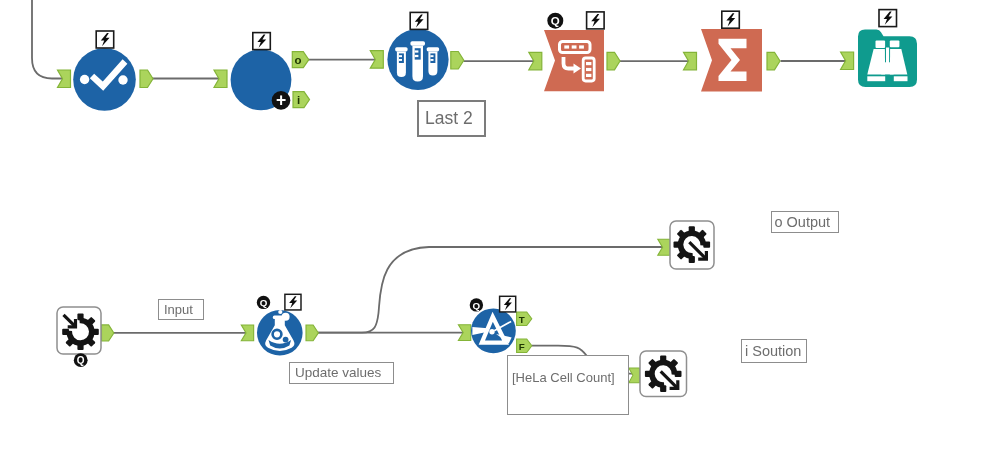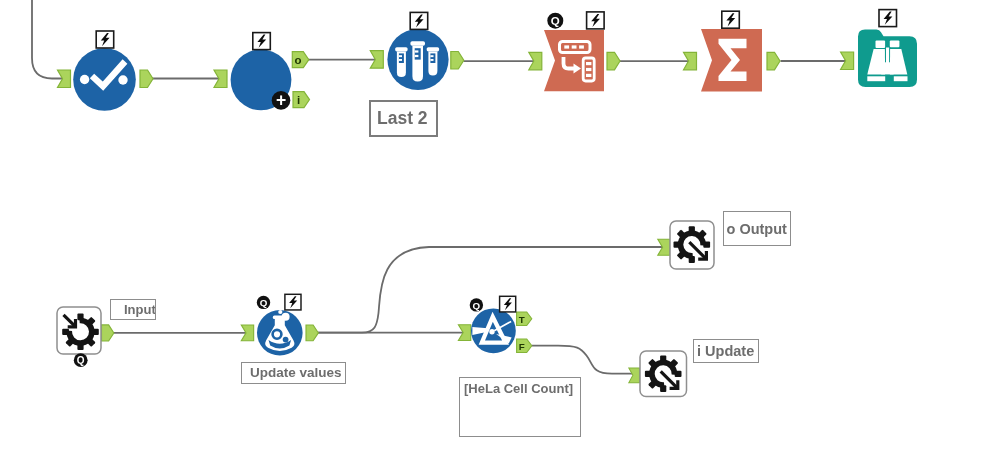--- a/index.html
+++ b/index.html
@@ -1,21 +1,21 @@
 <!DOCTYPE html>
 <html><head>
 <meta charset="utf-8">
 <style>
   html,body{margin:0;padding:0;background:#ffffff;}
   #canvas{position:relative;width:998px;height:462px;background:#ffffff;overflow:hidden;
           font-family:"Liberation Sans",sans-serif;}
   #scene{position:absolute;left:0;top:0;}
   .ann{position:absolute;background:#ffffff;border:1.5px solid #8d8d8d;color:#6d6d6d;
-       font-weight:bold;box-sizing:border-box;display:flex;align-items:center;
-       padding-left:6px;white-space:nowrap;overflow:hidden;}
+       font-weight:normal;box-sizing:border-box;display:flex;align-items:center;
+       padding-left:6px;white-space:nowrap;overflow:hidden;margin-left:48px;}
   .anchor{fill:#abd45c;stroke:#84b438;stroke-width:1.2;}
   .wire{fill:none;stroke:#6b6b6b;stroke-width:1.8;}
   .anchor-letter{fill:#1e3602;font-family:"Liberation Sans",sans-serif;font-weight:bold;
                  text-anchor:middle;}
   .badge-letter{fill:#ffffff;font-family:"Liberation Sans",sans-serif;font-weight:bold;
                 text-anchor:middle;}
   .lightning-box{fill:#ffffff;stroke:#1a1a1a;stroke-width:1.6;}
   .bolt{fill:#0d0d0d;}
   .qbadge{fill:#111111;}
   .macro-box{fill:#ffffff;stroke:#8f8f8f;stroke-width:1.5;}
@@ -256,29 +256,29 @@
     <rect class="macro-box" x="640" y="351" width="46.5" height="45.6" rx="6"></rect>
     <g transform="translate(663.2,373.8)">
       <use href="#gear-out"></use>
     </g>
   </g>
 </svg>
 
 <div class="ann" style="left:369px;top:100px;width:68.5px;height:36.5px;font-size:17.5px;border-width:2px;border-color:#7c7c7c;">
   <span>Last 2</span>
 </div>
-<div class="ann" style="left:110px;top:298.5px;width:45.5px;height:21px;font-size:13px;padding-left:13px;">
+<div class="ann" style="left:110px;top:298.5px;width:45.5px;height:21px;font-size:13px;padding-left:5px;">
   <span>Input</span>
 </div>
-<div class="ann" style="left:241px;top:361.5px;width:104.5px;height:22px;font-size:13.5px;padding-left:5px;justify-content:center;">
+<div class="ann" style="left:241px;top:361.5px;width:104.5px;height:22px;font-size:13.5px;padding-left:5px;">
   <span>Update values</span>
 </div>
-<div class="ann" style="left:459px;top:377px;width:122px;height:60px;font-size:13px;line-height:19.5px;
-            padding-left:4px;padding-top:1px;display:block;">
+<div class="ann" style="left:459px;top:355px;width:122px;height:60px;font-size:13px;line-height:19.5px;
+            padding-left:4px;padding-top:12px;display:block;">
   <div>[HeLa Cell Count]</div>
 </div>
-<div class="ann" style="left:722.5px;top:211px;width:68px;height:35px;font-size:14.5px;padding-left:3px;">
+<div class="ann" style="left:722.5px;top:211px;width:68px;height:22px;font-size:14.5px;padding-left:3px;">
   <span>o Output</span>
 </div>
 <div class="ann" style="left:693px;top:339px;width:65.5px;height:23.5px;font-size:14.5px;padding-left:3px;">
-  <span>i Update</span>
+  <span>i Soution</span>
 </div>
 </div>
 
 </body></html>

